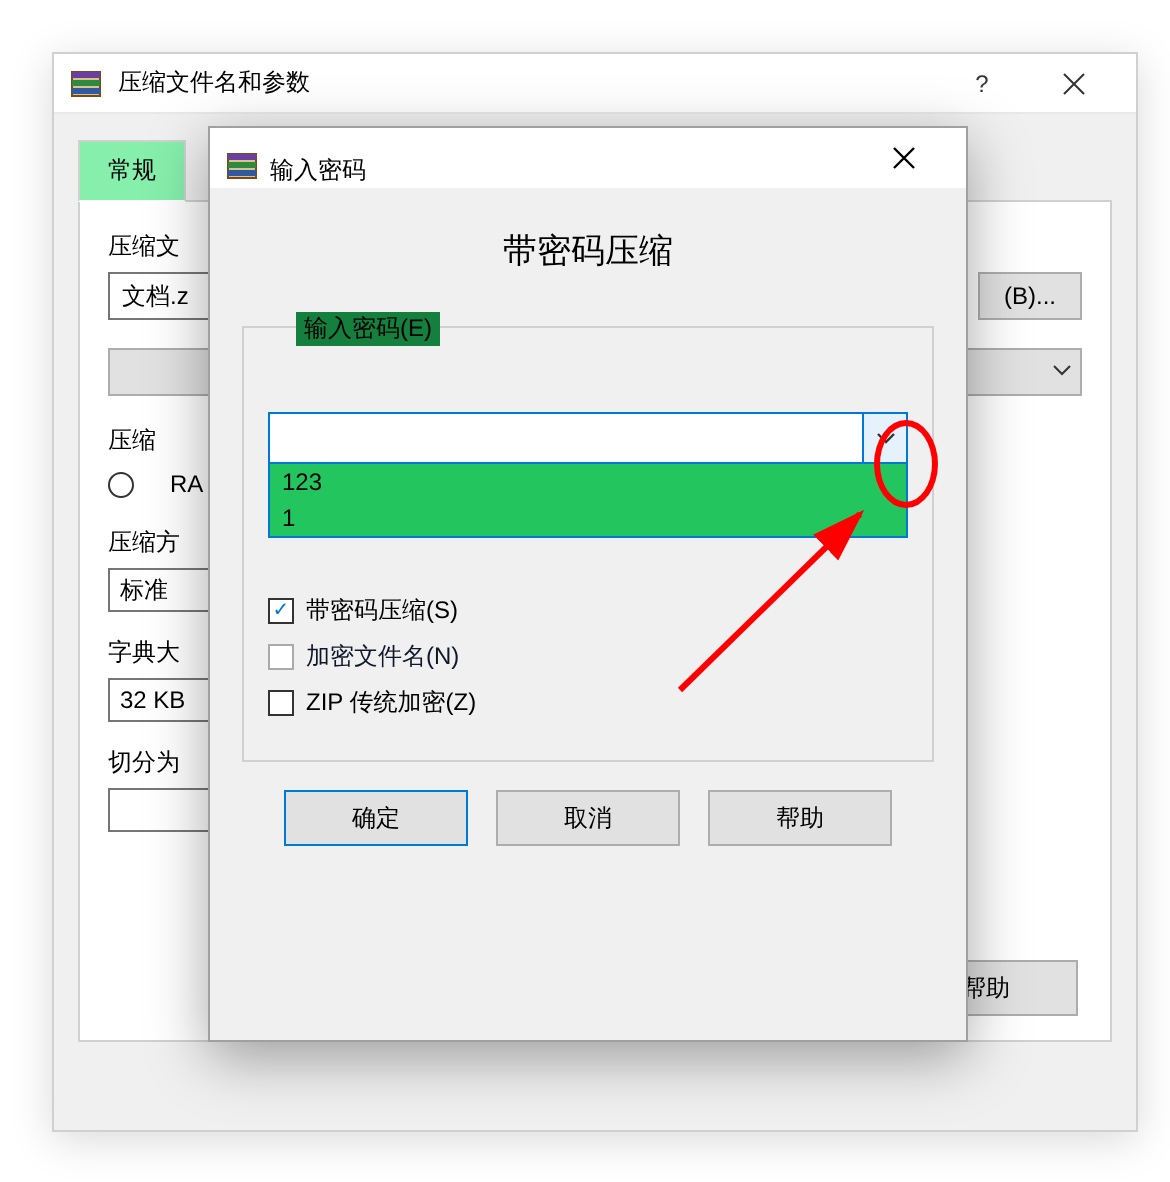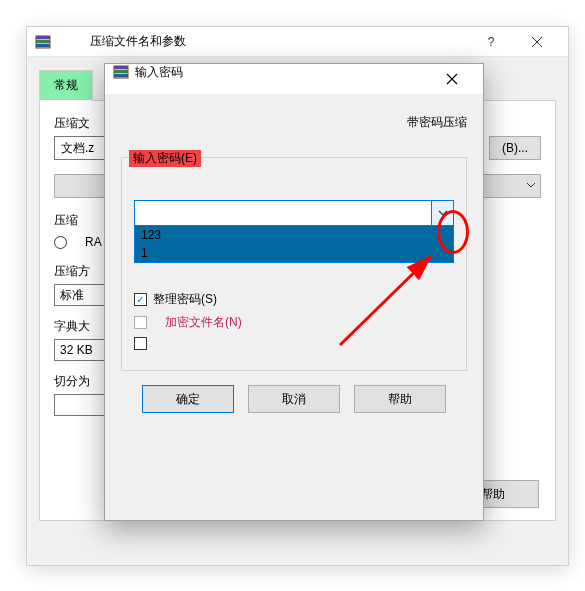--- a/index.html
+++ b/index.html
@@ -2,21 +2,21 @@
 <html><head>
   <meta charset="utf-8">
   <style>
     * { box-sizing: border-box; margin: 0; padding: 0; font-family: "Microsoft YaHei", "SimSun", sans-serif; font-size: 12px; }
     body { background: #fff; width: 585px; height: 591px; position: relative; overflow: hidden; }
 
     
     .parent-window { position: absolute; left: 26px; top: 26px; width: 543px; height: 540px; background: #f0f0f0; border: 1px solid #d0d0d0; box-shadow: 0 4px 20px rgba(0,0,0,0.15); }
     .parent-titlebar { height: 30px; display: flex; align-items: center; padding: 0 8px; background: #fff; border-bottom: 1px solid #e8e8e8; }
     .parent-titlebar .icon-box { width: 16px; height: 16px; margin-right: 8px; }
-    .parent-titlebar .title { color: #000; margin-left: 31px; }
+    .parent-titlebar .title { color: #000; }
     .parent-titlebar .ctrl { margin-left: auto; display: flex; gap: 0; }
     .parent-titlebar .ctrl-btn { width: 46px; height: 30px; display: flex; align-items: center; justify-content: center; color: #333; }
     .parent-body { padding: 12px; }
 
     .tab-strip { display: flex; border-bottom: 1px solid #d0d0d0; }
     .tab { padding: 6px 14px; background: #f0f0f0; border: 1px solid transparent; position: relative; top: 1px; }
     .tab.active { background: #86efac; border: 1px solid #d0d0d0; border-bottom: 1px solid #fff; }
     .tab-pane { background: #fff; border: 1px solid #d0d0d0; border-top: none; padding: 14px; height: 420px; position: relative; }
 
     .row-label { margin-bottom: 4px; display: block; }
@@ -31,41 +31,41 @@
 
     .left-stack { width: 220px; }
     .left-stack .input-short { width: 100px; height: 22px; border: 1px solid #767676; background: #fff; display: inline-flex; align-items: center; padding: 0 5px; position: relative; }
     .left-stack .input-short .chev { position: absolute; right: 3px; }
 
     .bottom-btns { position: absolute; right: 16px; bottom: 12px; display: flex; gap: 10px; }
     .bottom-btns .btn { width: 92px; height: 28px; }
 
     
     .modal { position: absolute; left: 104px; top: 63px; width: 380px; height: 458px; background: #f0f0f0; border: 1px solid #a0a0a0; box-shadow: 0 8px 28px rgba(0,0,0,0.35); }
-    .modal-titlebar { height: 30px; background: #fff; display: flex; align-items: flex-start; padding: 0 8px; }
+    .modal-titlebar { height: 30px; background: #fff; display: flex; align-items: flex-end; padding: 0 8px; }
     .modal-titlebar .title { margin-left: 6px; }
     .modal-titlebar .close { margin-left: auto; width: 46px; height: 30px; display: flex; align-items: center; justify-content: center; font-size: 16px; }
     .modal-body { padding: 14px 16px; }
 
-    .modal-header-text { text-align: right; font-size: 12px; margin: 6px 0 26px 0; }
+    .modal-header-text { text-align: center; font-size: 17px; margin: 6px 0 26px 0; }
 
     .group-box { border: 1px solid #d0d0d0; padding: 42px 12px 14px 12px; position: relative; }
-    .group-box .legend { position: absolute; top: -8px; left: 7px; background: #ef4444; padding: 0 4px; }
+    .group-box .legend { position: absolute; top: -8px; left: 26px; background: #15803d; padding: 0 4px; }
 
     .pw-combo { width: 100%; height: 26px; border: 1px solid #0078d7; background: #fff; display: flex; position: relative; }
     .pw-combo .text { flex: 1; padding: 0 6px; display: flex; align-items: center; }
     .pw-dropdown-btn { width: 22px; border-left: 1px solid #0078d7; display: flex; align-items: center; justify-content: center; background: #e5f1fb; }
-    .pw-list { border: 1px solid #0078d7; border-top: none; background: #0369a1; }
+    .pw-list { border: 1px solid #0078d7; border-top: none; background: #22c55e; }
     .pw-list-item { padding: 2px 6px; }
 
     .checks { margin-top: 28px; }
     .check-row { display: flex; align-items: center; margin: 6px 0; gap: 6px; }
     .checkbox { width: 13px; height: 13px; border: 1px solid #333; background: #fff; display: inline-flex; align-items: center; justify-content: center; font-size: 10px; line-height: 1; color: #0078d7; }
     .checkbox.disabled { border-color: #aaa; }
-    .disabled-text { color: #be185d; margin-left: 12px; }
+    .disabled-text { color: #0f172a; }
 
     .organize-btn { width: 100%; height: 28px; margin-top: 22px; }
 
     .modal-btns { display: flex; gap: 14px; justify-content: center; margin-top: 14px; }
     .modal-btns .btn { width: 92px; height: 28px; }
     .modal-btns .btn.primary { border: 1px solid #0078d7; }
 
     
     .anno-circle { position: absolute; border: 3px solid #ff0000; border-radius: 50%; width: 32px; height: 44px; pointer-events: none; }
     .anno-arrow { position: absolute; pointer-events: none; }
@@ -200,28 +200,29 @@
         </div>
       </div>
       <div class="pw-list">
         <div class="pw-list-item"><span>123</span></div>
         <div class="pw-list-item"><span>1</span></div>
       </div>
 
       <div class="checks">
         <div class="check-row">
           <span class="checkbox">✓</span>
-          <span>整理密码(S)</span>
+          <span>带密码压缩(S)</span>
         </div>
         <div class="check-row">
           <span class="checkbox disabled"></span>
           <span class="disabled-text">加密文件名(N)</span>
         </div>
         <div class="check-row">
           <span class="checkbox"></span>
+          <span>ZIP 传统加密(Z)</span>
         </div>
       </div>
 
     </div>
 
     <div class="modal-btns">
       <button class="btn primary">
           <span>确定</span>
         </button>
       <button class="btn">

